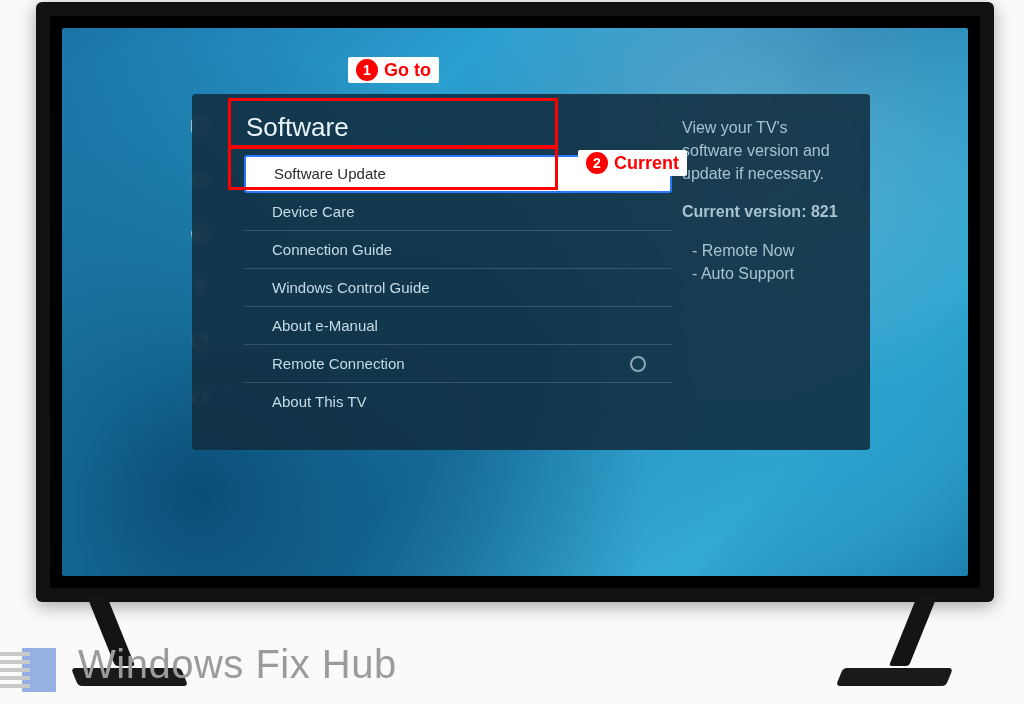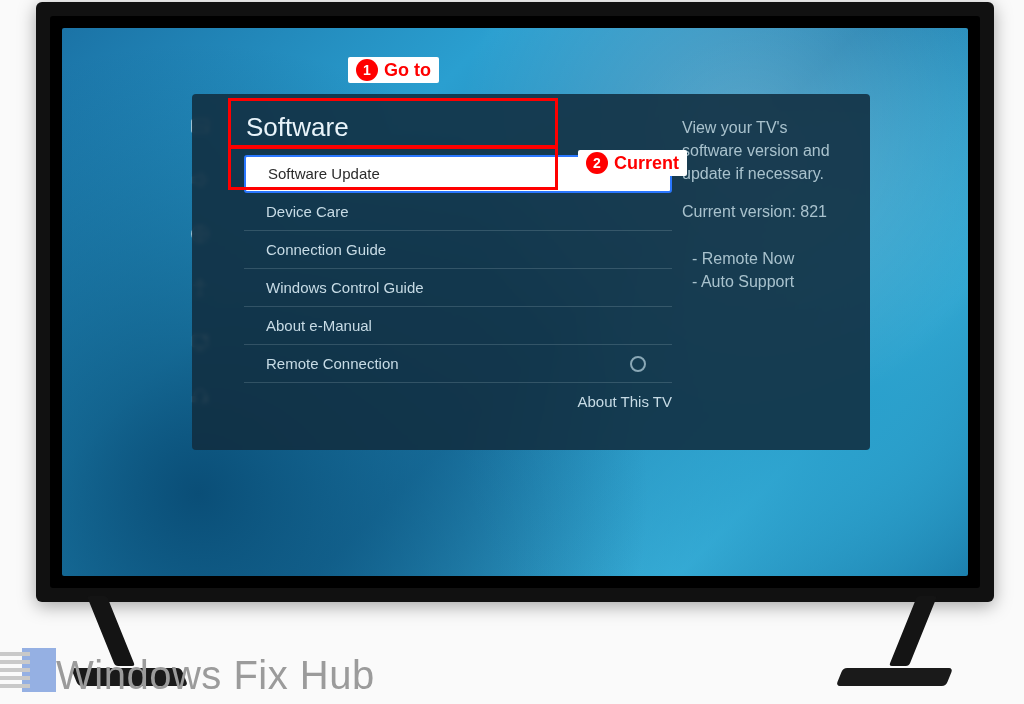--- a/index.html
+++ b/index.html
@@ -76,25 +76,25 @@
     font-size: 26px; font-weight: 400; color: #e9f4fa;
     padding: 18px 0 12px 2px;
   }
   .menu-list { list-style:none; }
   .menu-item {
     position: relative;
     height: 38px;
     line-height: 38px;
     border-bottom: 1px solid rgba(200,220,230,0.18);
     font-size: 15px;
-    padding-left: 22px;
+    padding-left: 28px;
     color: #c7dbe5;
     cursor: pointer;
   }
-  .menu-item:last-child { border-bottom: none; text-align: right; }
+  .menu-item:last-child { border-bottom: none; }
   .menu-item.selected {
     background: #fff;
     color: #2b2b2b;
     border-radius: 3px;
     border: 2px solid #2a77ff;
     height: 38px;
     line-height: 34px;
   }
   .menu-item .radio {
     position:absolute; right:26px; top:50%; transform:translateY(-50%);
@@ -102,21 +102,21 @@
   }
 
   .menu-side {
     width: 198px;
     padding: 22px 18px 10px 10px;
     font-size: 16px;
     color: #a9c2cd;
     line-height: 1.45;
   }
   .menu-side .desc { margin-bottom: 14px; }
-  .menu-side .cv { margin-bottom: 24px; }
+  .menu-side .cv { margin-bottom: 16px; font-weight: bold; }
   .menu-side .opt { padding-left: 10px; }
   .menu-side .opt::before { content: "- "; }
 
   
   .callout-box {
     position: absolute;
     border: 3px solid #ff0000;
     background: transparent;
     pointer-events: none;
   }
@@ -135,21 +135,21 @@
     display:inline-flex; align-items:center; justify-content:center;
     width:22px; height:22px; border-radius:50%;
     background:#ff0000; color:#fff; font-size:14px; font-weight:700;
     margin-right:2px;
   }
 
   
   .watermark {
     position: absolute;
     left: 0; bottom: 6px;
-    display:flex; align-items:flex-end; 
+    display:flex; align-items:flex-start; gap: 22px;
     color:#9b9b9b;
   }
   .wm-logo { position: relative; width: 56px; height: 56px; }
   .wm-logo .sq { position:absolute; left:22px; top:6px; width:34px; height:44px; background:#6a90d8; opacity:0.7; }
   .wm-logo .bars { position:absolute; left:0; top:10px; width:30px; height:40px;
     background: repeating-linear-gradient(#c9c9c9 0 4px, transparent 4px 8px); }
   .wm-text { font-size: 40px; font-weight: 400; letter-spacing: 0.5px; }
 </style>
 </head>
 <body>

